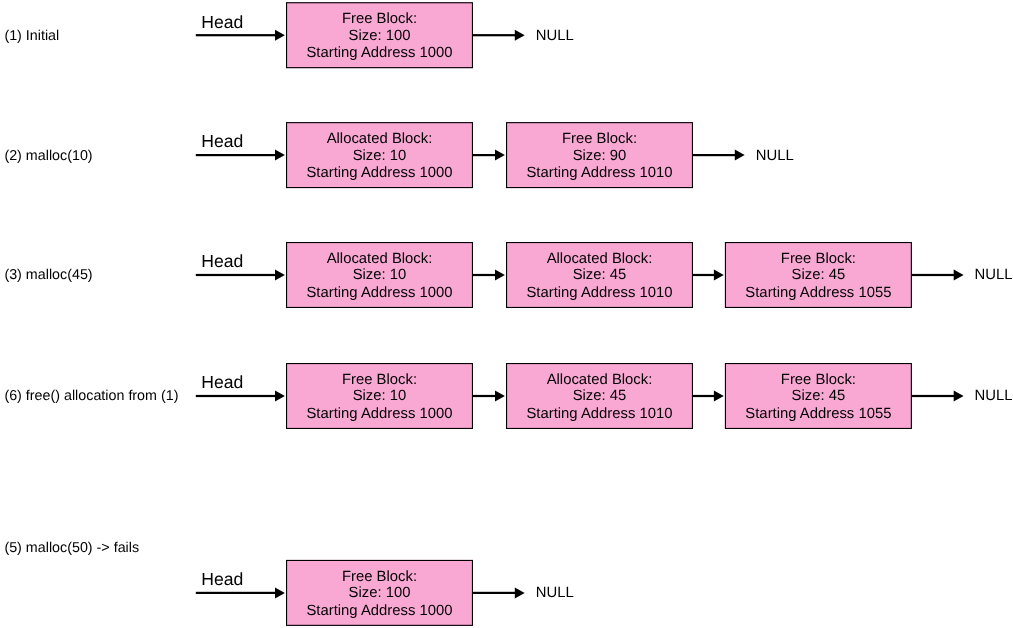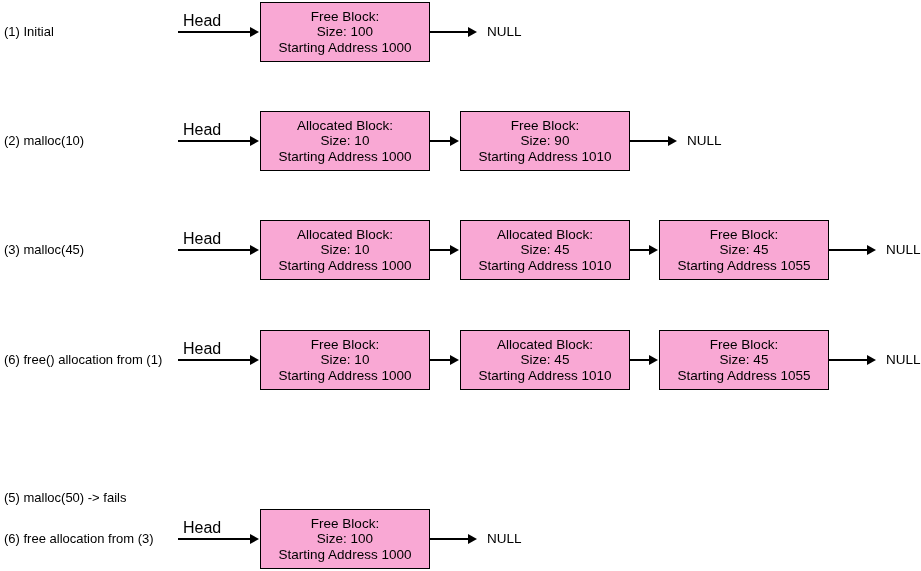--- a/index.html
+++ b/index.html
@@ -140,21 +140,20 @@
     <div class="arrowhead" style="left: 649px; top: 355px;"></div>
     <div class="memory-block" style="left: 659px; top: 330px;">
       <div class="block-line">Free Block:</div>
       <div class="block-line">Size: 45</div>
       <div class="block-line">Starting Address 1055</div>
     </div>
     <div class="hline" style="left: 829px; top: 359px; width: 40px;"></div>
     <div class="arrowhead" style="left: 867px; top: 355px;"></div>
     <div class="null-terminator-label" style="left: 886px; top: 352px;">NULL</div>
     <div class="row-label" style="left: 4px; top: 442px; margin-top: 48px;">(5) malloc(50) -&gt; fails</div>
-    <div class="row-label" style="left: 4px; top: 531px;">(6) free allocation from (3)</div>
     <div class="head-pointer-label" style="left: 183px; top: 520px;">Head</div>
     <div class="hline" style="left: 178px; top: 538px; width: 74px;"></div>
     <div class="arrowhead" style="left: 250px; top: 534px;"></div>
     <div class="memory-block" style="left: 260px; top: 509px;">
       <div class="block-line">Free Block:</div>
       <div class="block-line">Size: 100</div>
       <div class="block-line">Starting Address 1000</div>
     </div>
     <div class="hline" style="left: 430px; top: 538px; width: 40px;"></div>
     <div class="arrowhead" style="left: 468px; top: 534px;"></div>

